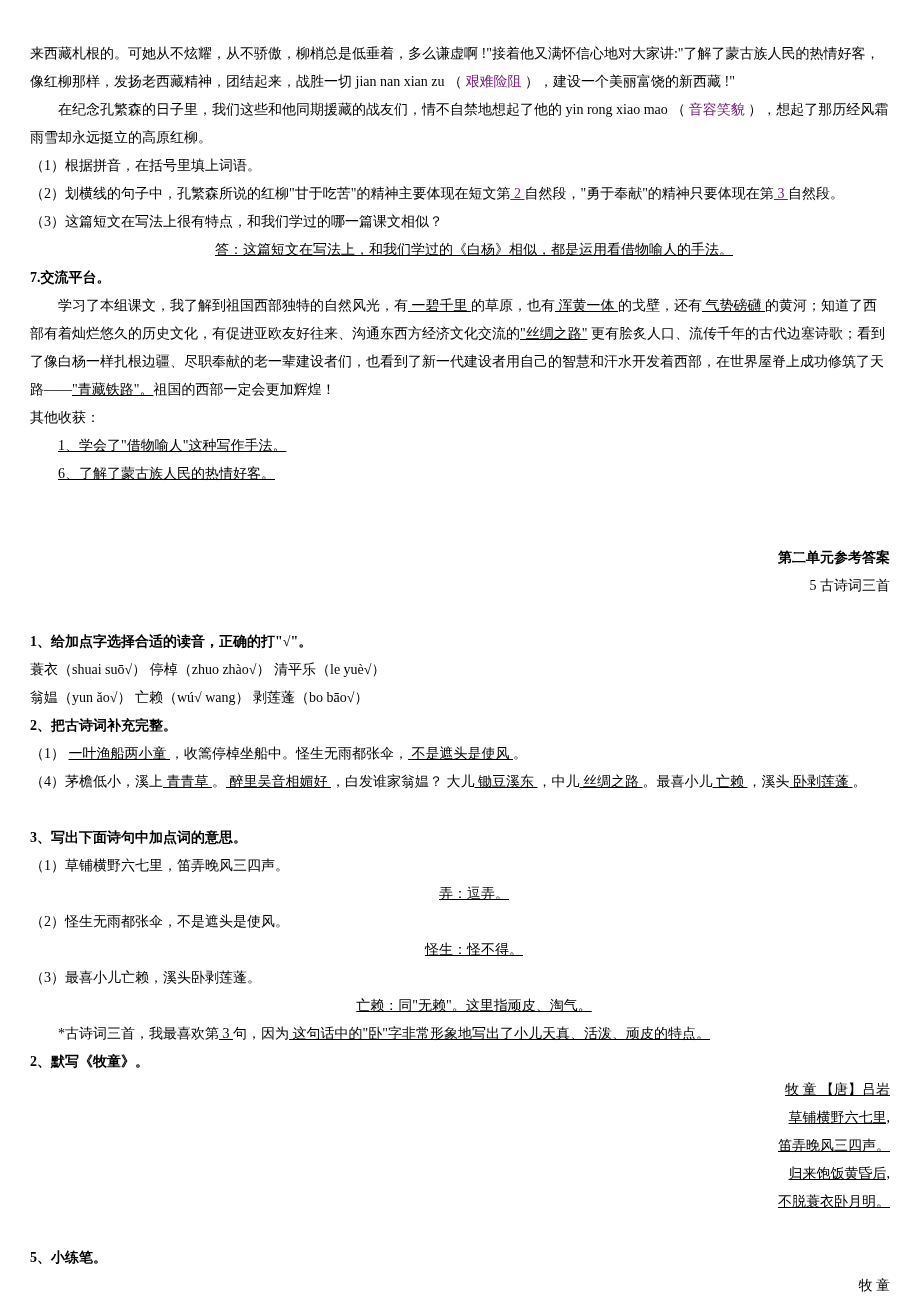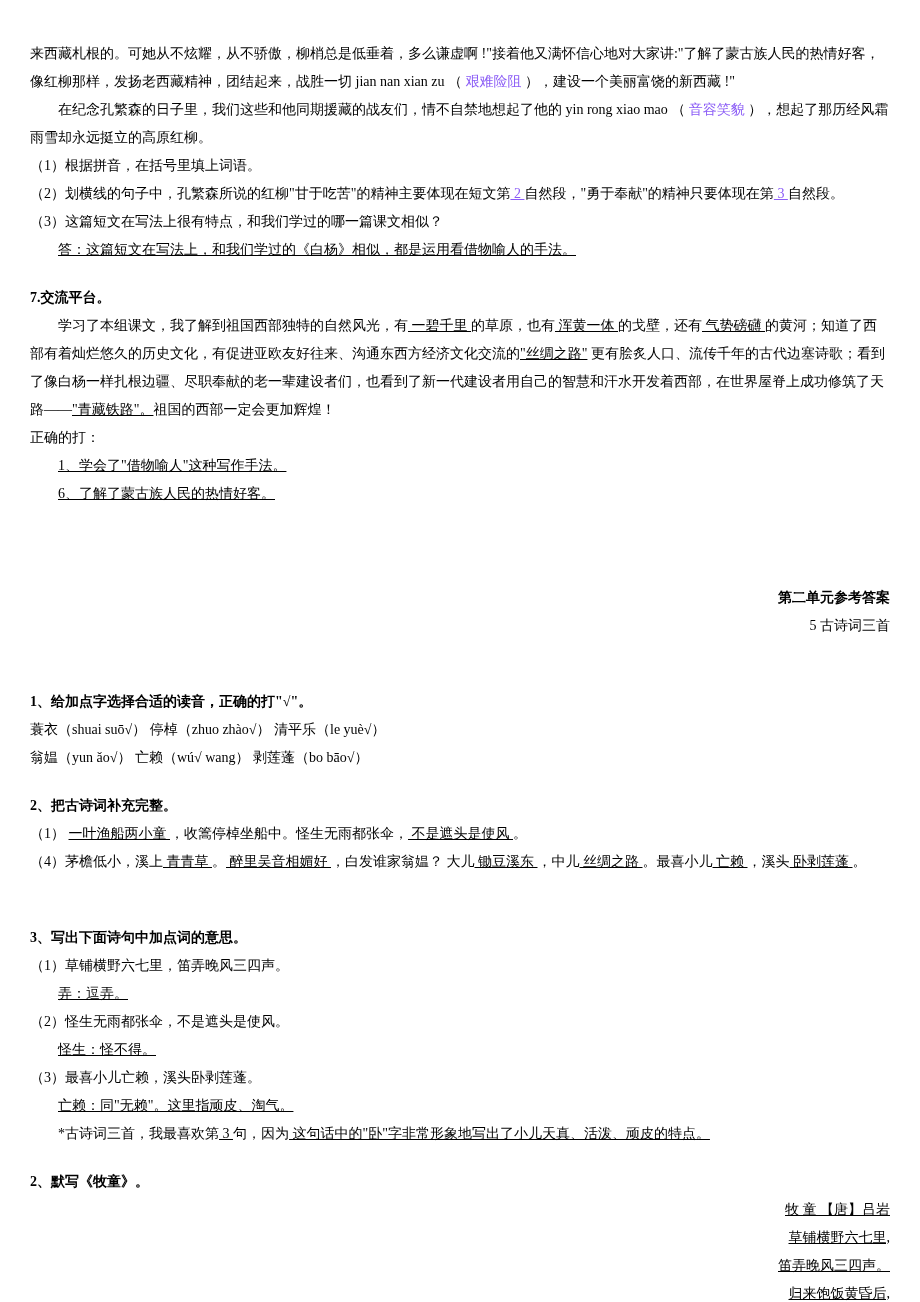--- a/index.html
+++ b/index.html
@@ -6,27 +6,27 @@
     font-family: "SimSun", "宋体", serif;
     font-size: 14px;
     line-height: 2;
     color: #000;
     background: #fff;
     margin: 0;
     padding: 40px 30px;
     width: 860px;
   }
   .indent { text-indent: 2em; }
-  .red { color: #8b5cf6; }
+  .red { color: #701a75; }
   .u { text-decoration: underline; }
   .center { text-align: right; }
-  .bold { font-weight: bold; margin-top: 20px; }
+  .bold { font-weight: bold; }
   p { margin: 0; }
   .sub-indent { padding-left: 2em; }
-  .answer-line { padding-left: 2em; }
+  .answer-line { padding-left: 2em; text-align: center; }
 </style>
 </head>
 <body>
 
 
 
 <p><span>来西藏札根的。可她从不炫耀，从不骄傲，柳梢总是低垂着，多么谦虚啊 !"接着他又满怀信心地对大家讲:"了解了蒙古族人民的热情好客，像红柳那样，发扬老西藏精神，团结起来，战胜一切 jian nan xian zu （ </span><span class="red">艰难险阻</span><span> ），建设一个美丽富饶的新西藏 !"</span></p>
 
 <p class="indent"><span>在纪念孔繁森的日子里，我们这些和他同期援藏的战友们，情不自禁地想起了他的 yin rong xiao mao  （ </span><span class="red">音容笑貌</span><span> ），想起了那历经风霜雨雪却永远挺立的高原红柳。</span></p>
 
@@ -34,21 +34,21 @@
 
 <p><span>（2）划横线的句子中，孔繁森所说的红柳"甘于吃苦"的精神主要体现在短文第</span><span class="u red"> 2 </span><span>自然段，"勇于奉献"的精神只要体现在第</span><span class="u red"> 3 </span><span>自然段。</span></p>
 
 <p>（3）这篇短文在写法上很有特点，和我们学过的哪一篇课文相似？</p>
 <p class="answer-line"><span class="u">答：这篇短文在写法上，和我们学过的《白杨》相似，都是运用看借物喻人的手法。</span></p>
 
 <p class="bold">7.交流平台。</p>
 
 <p class="indent"><span>学习了本组课文，我了解到祖国西部独特的自然风光，有</span><span class="u"> 一碧千里 </span><span>的草原，也有</span><span class="u"> 浑黄一体 </span><span>的戈壁，还有</span><span class="u"> 气势磅礴 </span><span>的黄河；知道了西部有着灿烂悠久的历史文化，有促进亚欧友好往来、沟通东西方经济文化交流的</span><span class="u">"丝绸之路"</span><span> 更有脍炙人口、流传千年的古代边塞诗歌；看到了像白杨一样扎根边疆、尽职奉献的老一辈建设者们，也看到了新一代建设者用自己的智慧和汗水开发着西部，在世界屋脊上成功修筑了天路——</span><span class="u">"青藏铁路"。</span><span>祖国的西部一定会更加辉煌！</span></p>
 
-<p>正确的打：</p>
+<p>其他收获：</p>
 <p class="sub-indent"><span class="u">1、学会了"借物喻人"这种写作手法。</span></p>
 <p class="sub-indent"><span class="u">6、了解了蒙古族人民的热情好客。</span></p>
 
 <br><br>
 
 <p class="center bold">第二单元参考答案</p>
 <p class="center">5   古诗词三首</p>
 
 <br>
 

